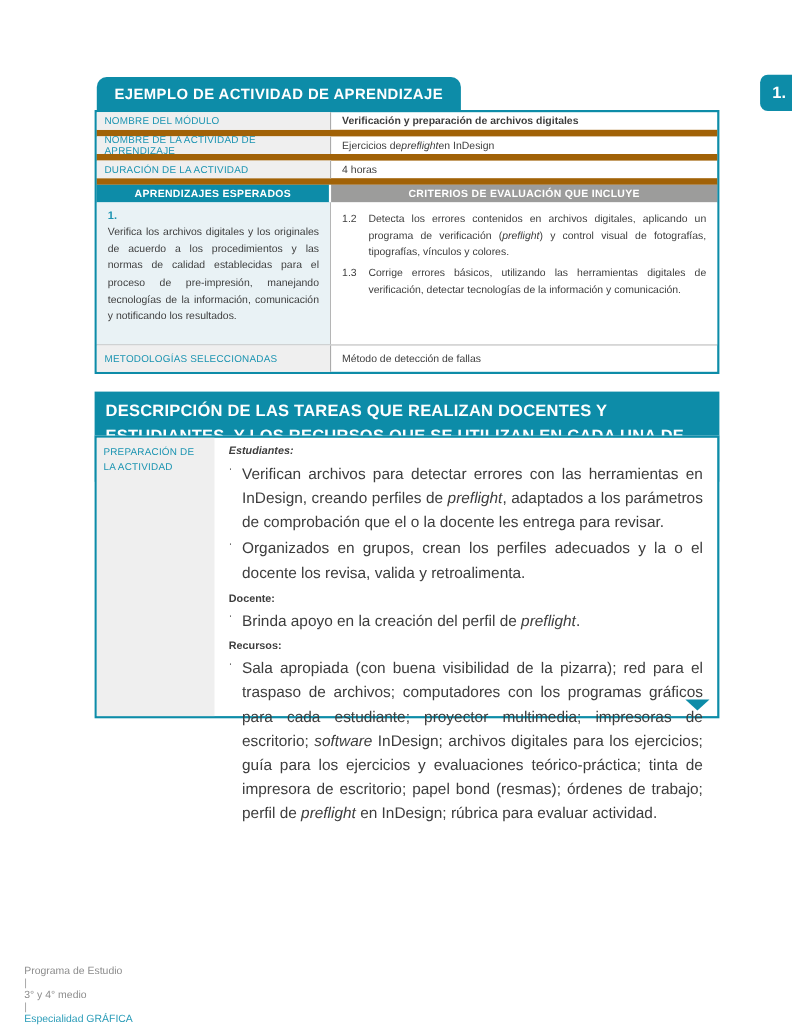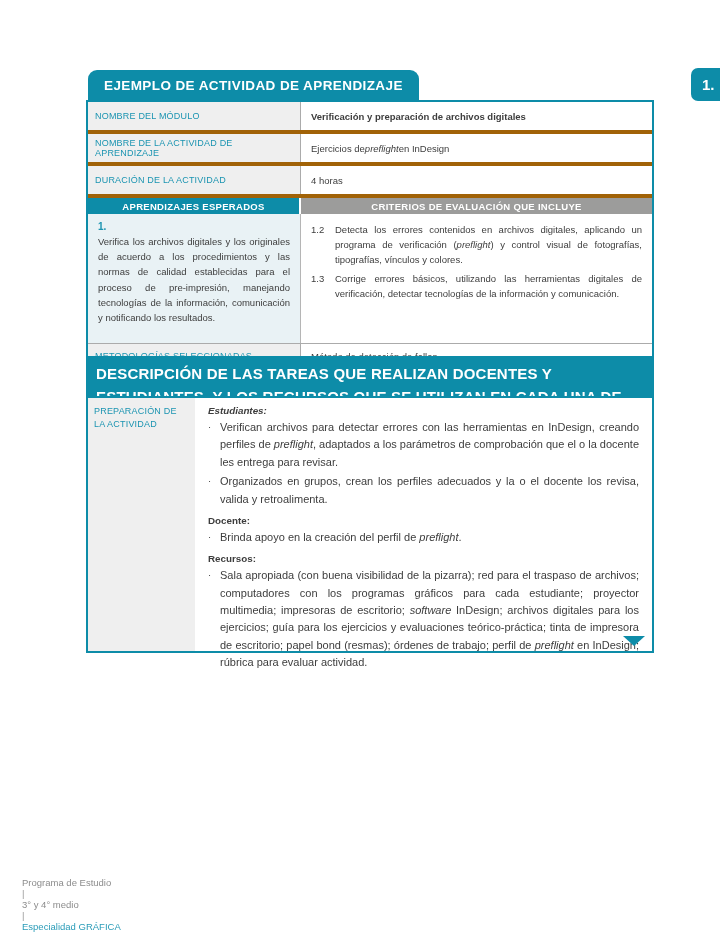--- a/index.html
+++ b/index.html
@@ -19,21 +19,21 @@
     position:absolute; left:691px; top:68px; width:45px; height:33px;
     background:#0d8ca8; border-radius:7px;
     display:flex; align-items:center; padding-left:11px;
     color:#ffffff; font-size:15px; font-weight:bold;
   }
   
   .main-table {
     position:absolute; left:86px; top:100px; width:568px;
     border:2px solid #0d8ca8; background:#ffffff;
   }
-  .info-row { display:flex; height:32px; border-bottom:4px solid #a16207; }
+  .info-row { display:flex; height:22px; border-bottom:6px solid #a16207; }
   .info-row.last { border-bottom:none; border-top:1px solid #ababab; height:25px; }
   .cell-label {
     width:213px; background:#efefef; border-right:1px solid #ababab;
     display:flex; align-items:center; padding:0 7px;
     color:#1b94b1; font-size:9px; letter-spacing:.2px;
   }
   .cell-value {
     flex:1; display:flex; align-items:center; padding:0 10px;
     font-size:9.5px; color:#3d3d3d;
   }
@@ -70,21 +70,21 @@
   }
   .prep-label {
     width:107px; flex:none; background:#efefef;
     padding:7px 6px; color:#1b94b1; font-size:9px; line-height:1.45; letter-spacing:.2px;
   }
   .prep-content { flex:1; padding:6px 13px 6px 13px; }
   .subsection-heading { font-weight:bold; font-size:9.8px; margin:7px 0 3px 0; }
   .subsection-heading.first { margin-top:1px;font-style:italic; }
   .bullet { display:flex; margin-bottom:2px; }
   .bullet-marker { width:12px; flex:none; font-size:9.5px; line-height:1.58; color:#3d3d3d; }
-  .bullet-text { flex:1; font-size:11px; line-height:1.58; text-align:justify; }
+  .bullet-text { flex:1; font-size:14px; line-height:1.58; text-align:justify; }
   .triangle {
     position:absolute; right:7px; bottom:5px; width:0; height:0;
     border-left:11px solid transparent; border-right:11px solid transparent;
     border-top:10px solid #0d8ca8;
   }
   
   .footer {
     position:absolute; top:877px; left:0; right:60px;
     display:flex; justify-content:flex-end; align-items:baseline;
     font-size:9.5px; color:#8c8c8c;flex-direction:column;

